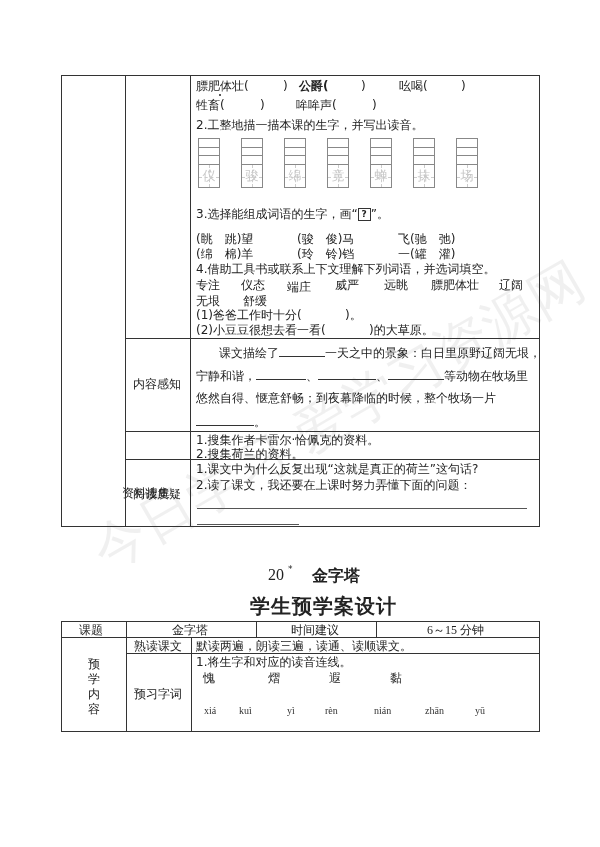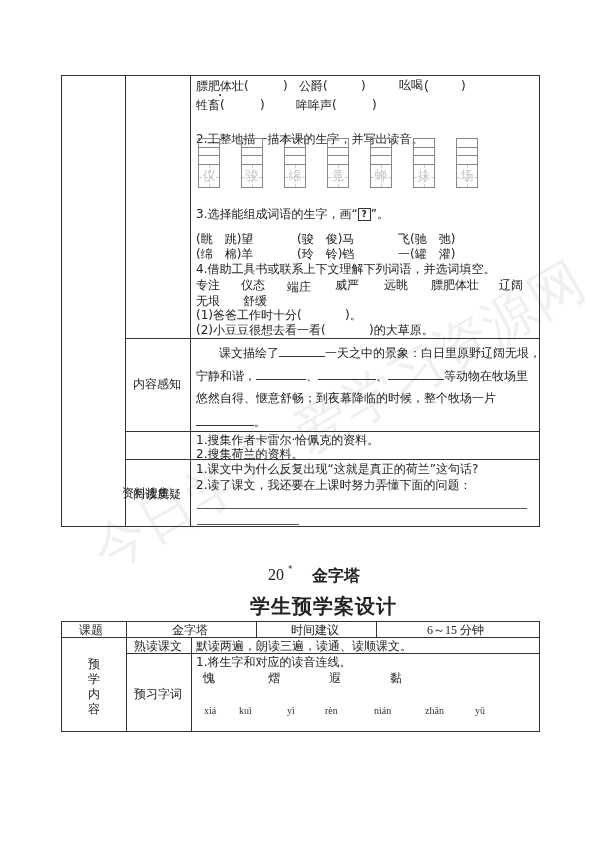--- a/index.html
+++ b/index.html
@@ -40,33 +40,33 @@
 
   <div class="line-h" style="left:125px; top:338px; width:415px;"></div>
   <div class="line-h" style="left:125px; top:431px; width:415px;"></div>
   <div class="line-h" style="left:125px; top:459px; width:415px;"></div>
 
   <div>
     <span class="txt" style="left:196px; top:79px;">
       <span class="dot">膘肥体壮</span><span>(</span>
     </span>
     <span class="txt" style="left:283px; top:79px;">)</span>
-    <span class="txt" style="left:299px; top:79px;"><span>公爵</span><span>(</span></span>
+    <span class="txt" style="left:299px; top:79px;font-weight:bold;"><span>公爵</span><span>(</span></span>
     <span class="txt" style="left:361px; top:79px;">)</span>
-    <span class="txt" style="left:399px; top:79px;font-family:Liberation Mono, monospace;"><span>吆喝</span><span>(</span></span>
+    <span class="txt" style="left:399px; top:79px;"><span>吆喝</span><span>(</span></span>
     <span class="txt" style="left:461px; top:79px;">)</span>
   </div>
   <div>
     <span class="txt" style="left:196px; top:98px;"><span>牲畜</span><span>(</span></span>
     <span class="txt" style="left:260px; top:98px;">)</span>
     <span class="txt" style="left:296px; top:98px;"><span>哞哞声</span><span>(</span></span>
     <span class="txt" style="left:372px; top:98px;">)</span>
   </div>
 
-  <div class="txt" style="left:196px; top:132px;text-align:right;">2.工整地描一描本课的生字，并写出读音。</div>
+  <div class="txt" style="left:196px; top:118px;text-align:right;">2.工整地描一描本课的生字，并写出读音。</div>
 
   <div>
     <div class="tian" style="left:198px; top:138px;">
         <div class="r" style="top:8px"></div>
         <div class="r" style="top:16px"></div>
         <div class="r" style="top:25px"></div>
         <div class="dash-h"></div>
         <div class="dash-v"></div>
         <div class="ch">仪</div>
       </div>

